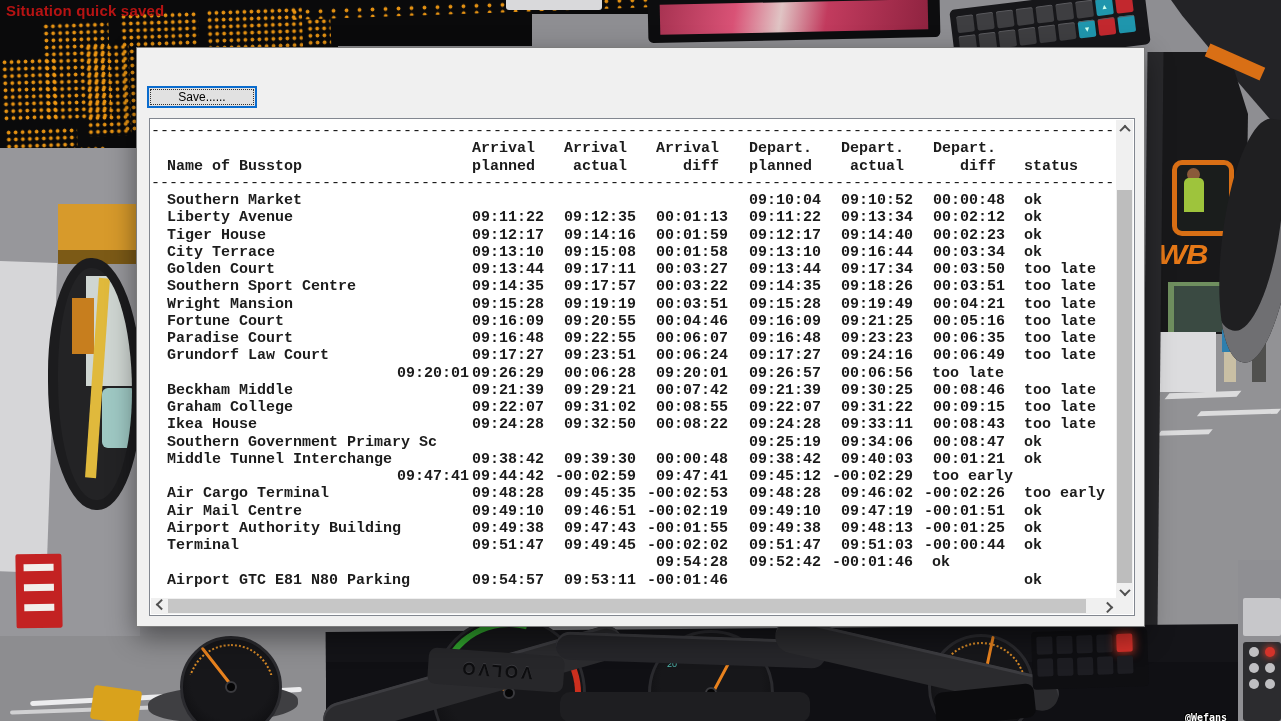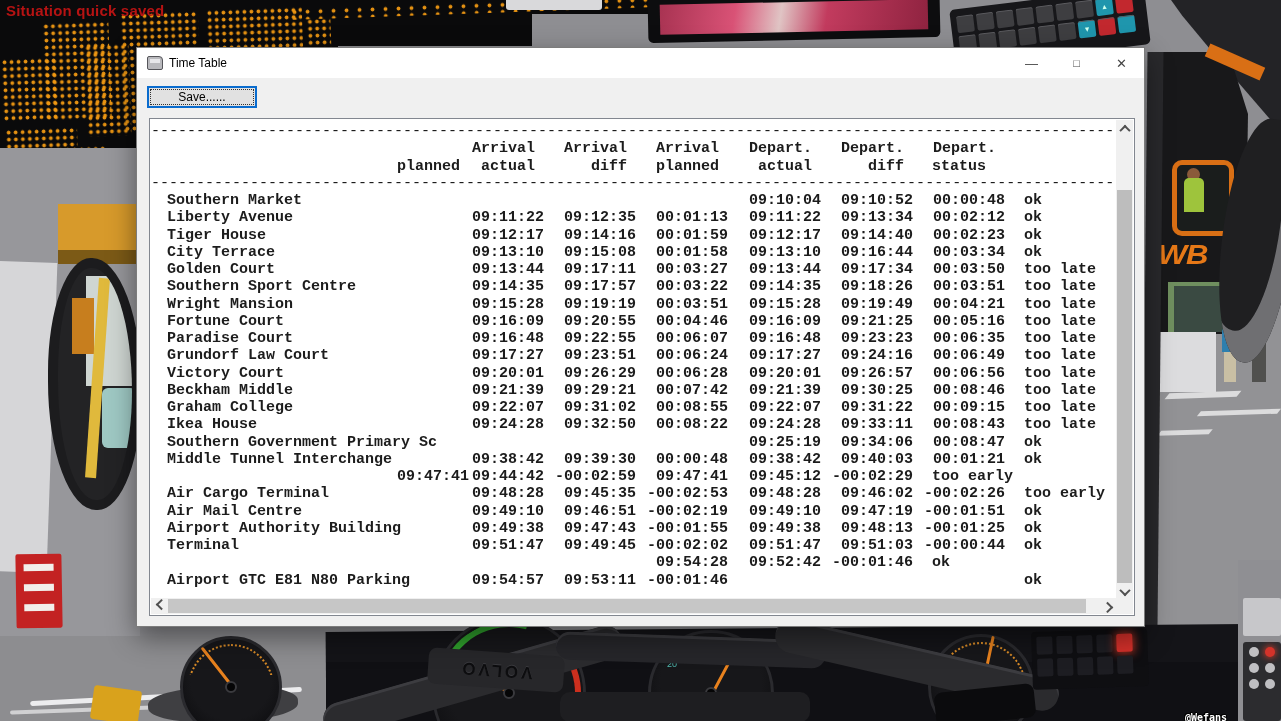--- a/index.html
+++ b/index.html
@@ -307,46 +307,38 @@
         <div class="pb"></div>
         <div class="pb"></div>
       </div>
     <div class="prow">
         <div class="pb"></div>
         <div class="pb"></div>
       </div>
   </div>
 
   <div id="dialog">
-    <div id="titlebar">
-      <div id="win-icon"></div>
-      <div id="win-title">Time Table</div>
-      <div id="win-controls">
-        <div class="wc">—</div>
-        <div class="wc max">□</div>
-        <div class="wc">✕</div>
-      </div>
-    </div>
 
     <div id="save-btn">Save......</div>
 
     <div id="listbox">
       <div id="tt-content">
         <div class="tt-dash">------------------------------------------------------------------------------------------------------------------------</div>
         <div class="tt-line">
           <div class="c c-name"></div>
           <div class="c c-ht">Arrival</div>
           <div class="c c-ht">Arrival</div>
           <div class="c c-ht">Arrival</div>
           <div class="c c-ht">Depart.</div>
           <div class="c c-ht">Depart.</div>
           <div class="c c-ht">Depart.</div>
           <div class="c c-st"></div>
         </div>
         <div class="tt-line">
+          <div class="c c-name">Name of Busstop</div>
           <div class="c c-ht">planned</div>
           <div class="c c-ht">actual</div>
           <div class="c c-ht">diff</div>
           <div class="c c-ht">planned</div>
           <div class="c c-ht">actual</div>
           <div class="c c-ht">diff</div>
           <div class="c c-st">status</div>
         </div>
         <div class="tt-dash">------------------------------------------------------------------------------------------------------------------------</div>
 
@@ -456,21 +448,20 @@
               <div class="c c-t">09:17:27</div>
               <div class="c c-t">09:23:51</div>
               <div class="c c-t">00:06:24</div>
               <div class="c c-t">09:17:27</div>
               <div class="c c-t">09:24:16</div>
               <div class="c c-t">00:06:49</div>
               <div class="c c-st">too late</div>
             </div>
 
             <div class="tt-line">
-              <div class="c c-name">Victory Court</div>
               <div class="c c-t">09:20:01</div>
               <div class="c c-t">09:26:29</div>
               <div class="c c-t">00:06:28</div>
               <div class="c c-t">09:20:01</div>
               <div class="c c-t">09:26:57</div>
               <div class="c c-t">00:06:56</div>
               <div class="c c-st">too late</div>
             </div>
 
             <div class="tt-line">

